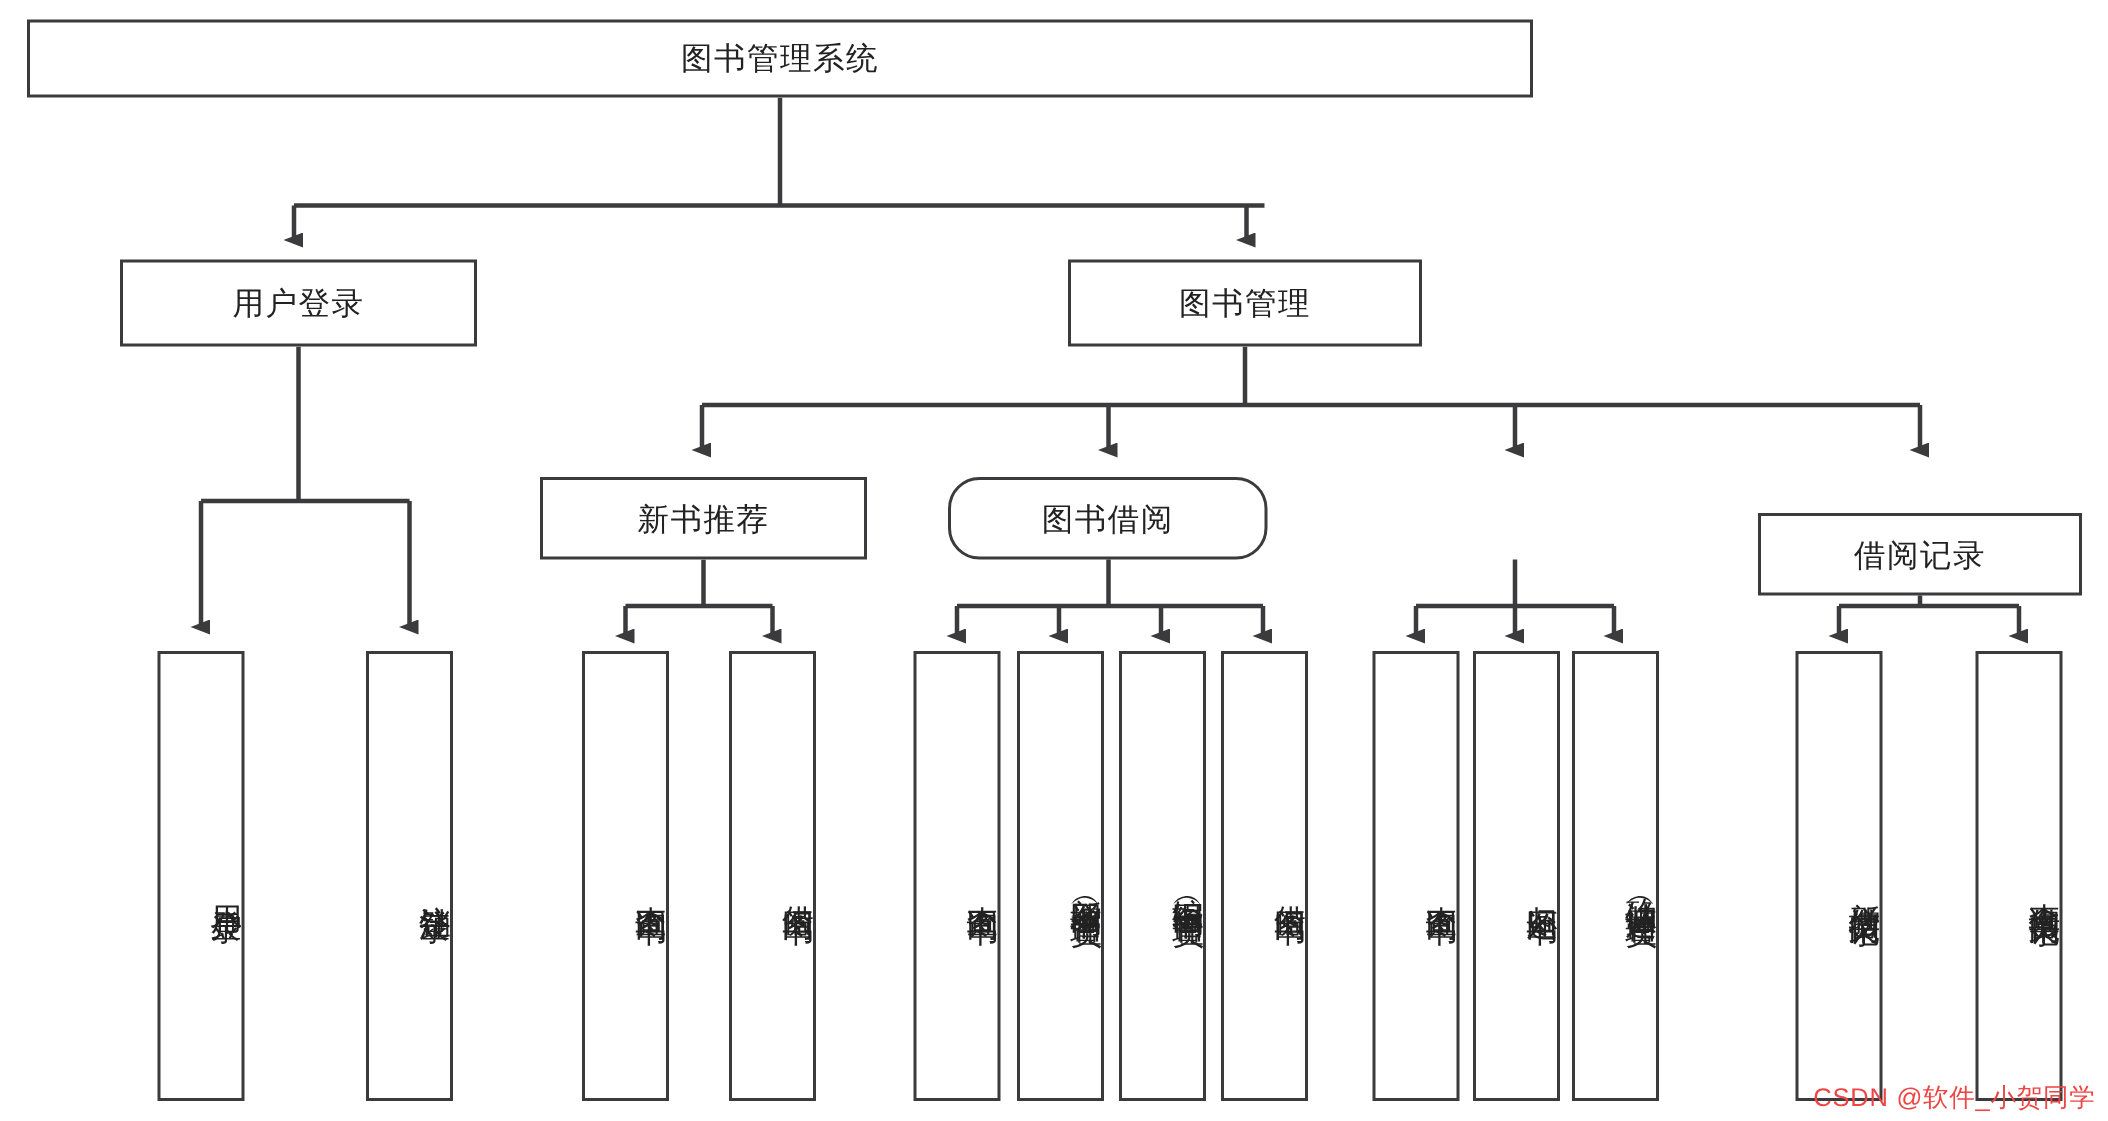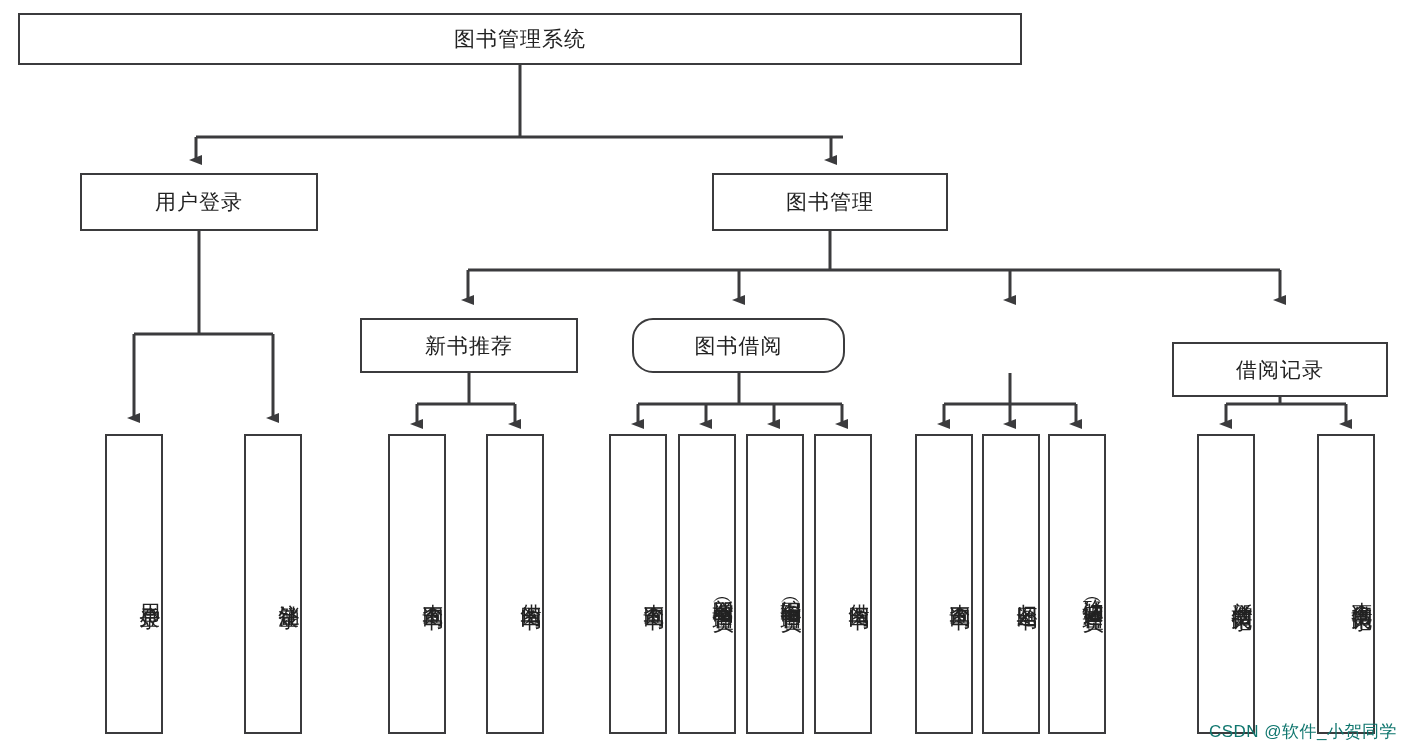--- a/index.html
+++ b/index.html
@@ -51,21 +51,21 @@
     overflow: hidden;
   }
   .node-label {
     display: block;
   }
   #watermark {
     position: absolute;
     right: 8px;
     bottom: 4px;
     font-size: 17px;
-    color: #0f766e;
+    color: #ef4444;
     letter-spacing: 0.5px;
     white-space: nowrap;
     pointer-events: none;
   }
 </style>
 </head>
 <body>
 
 <div id="canvas">
 

